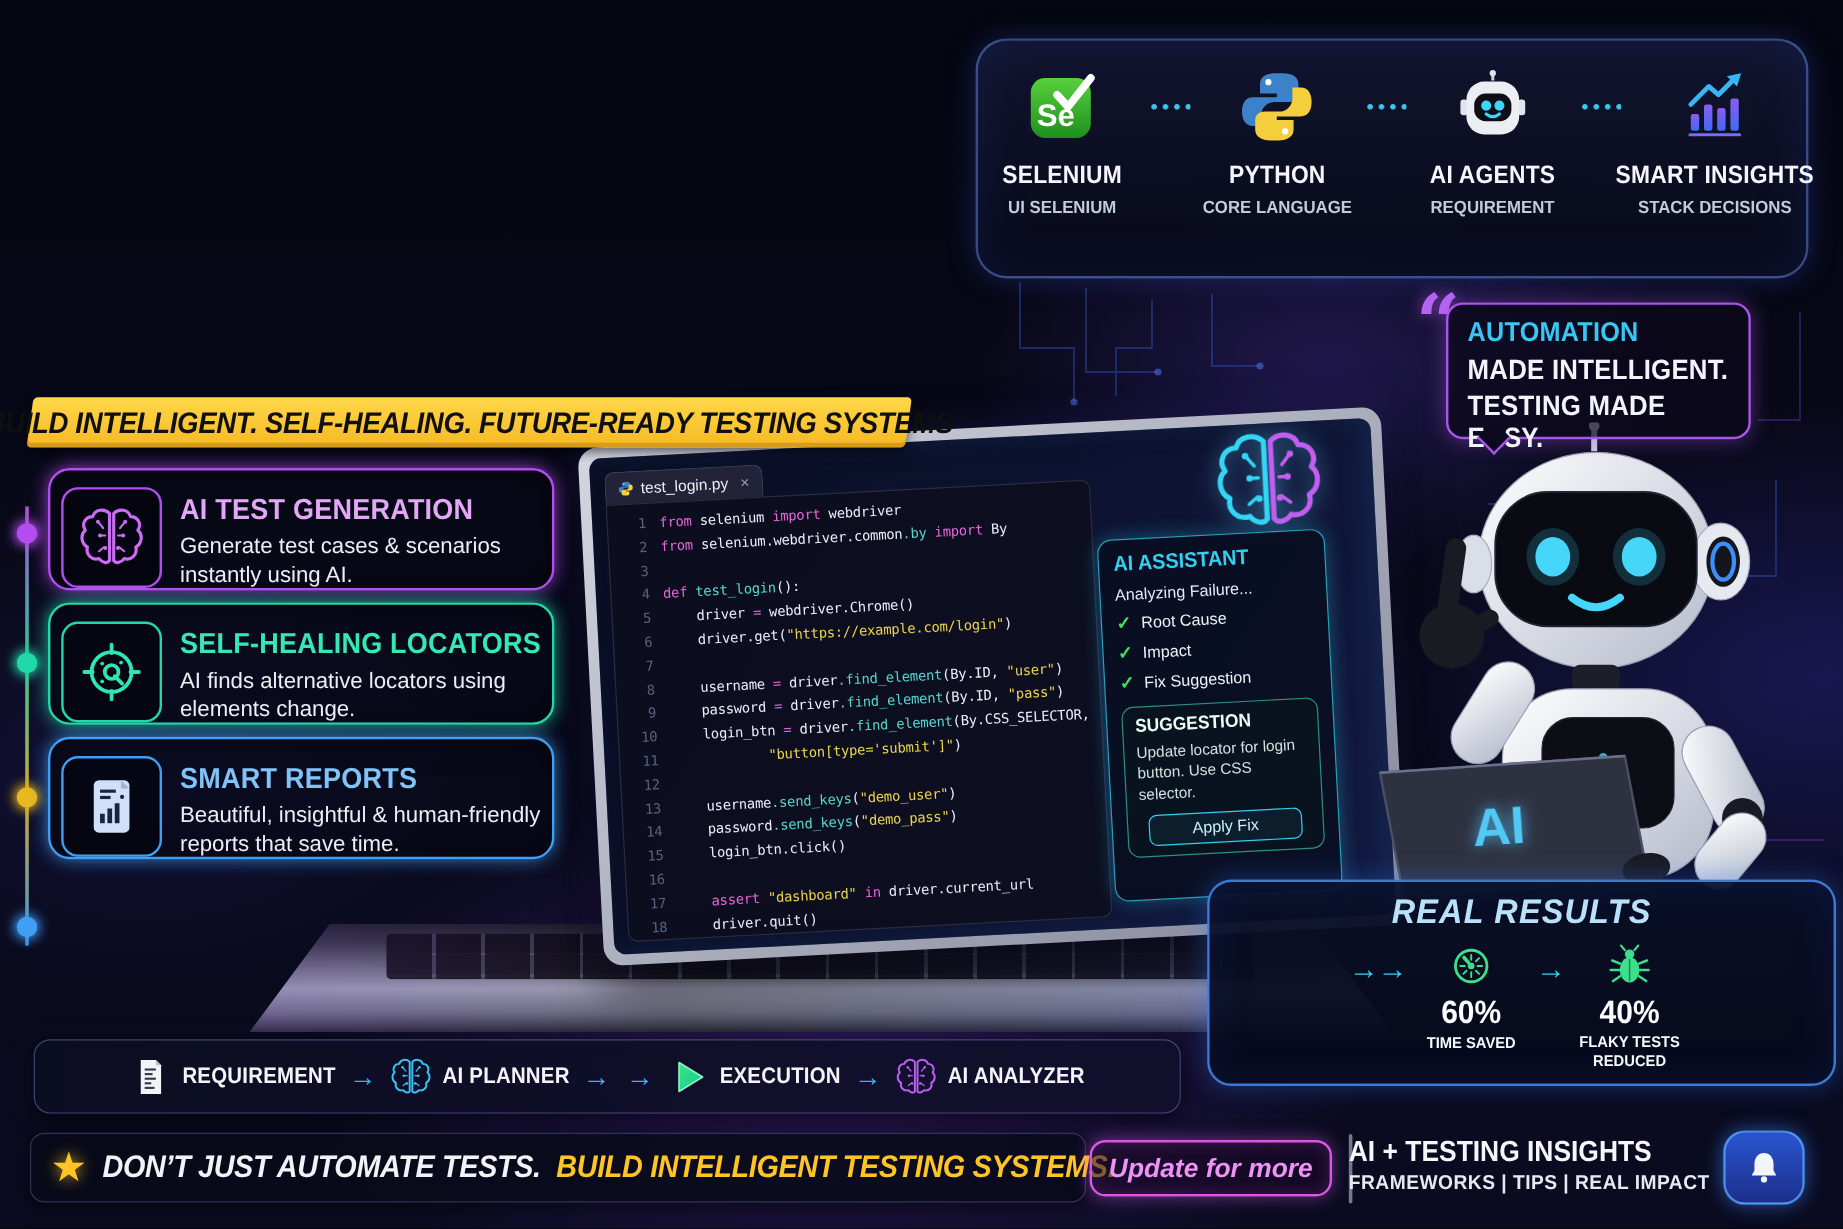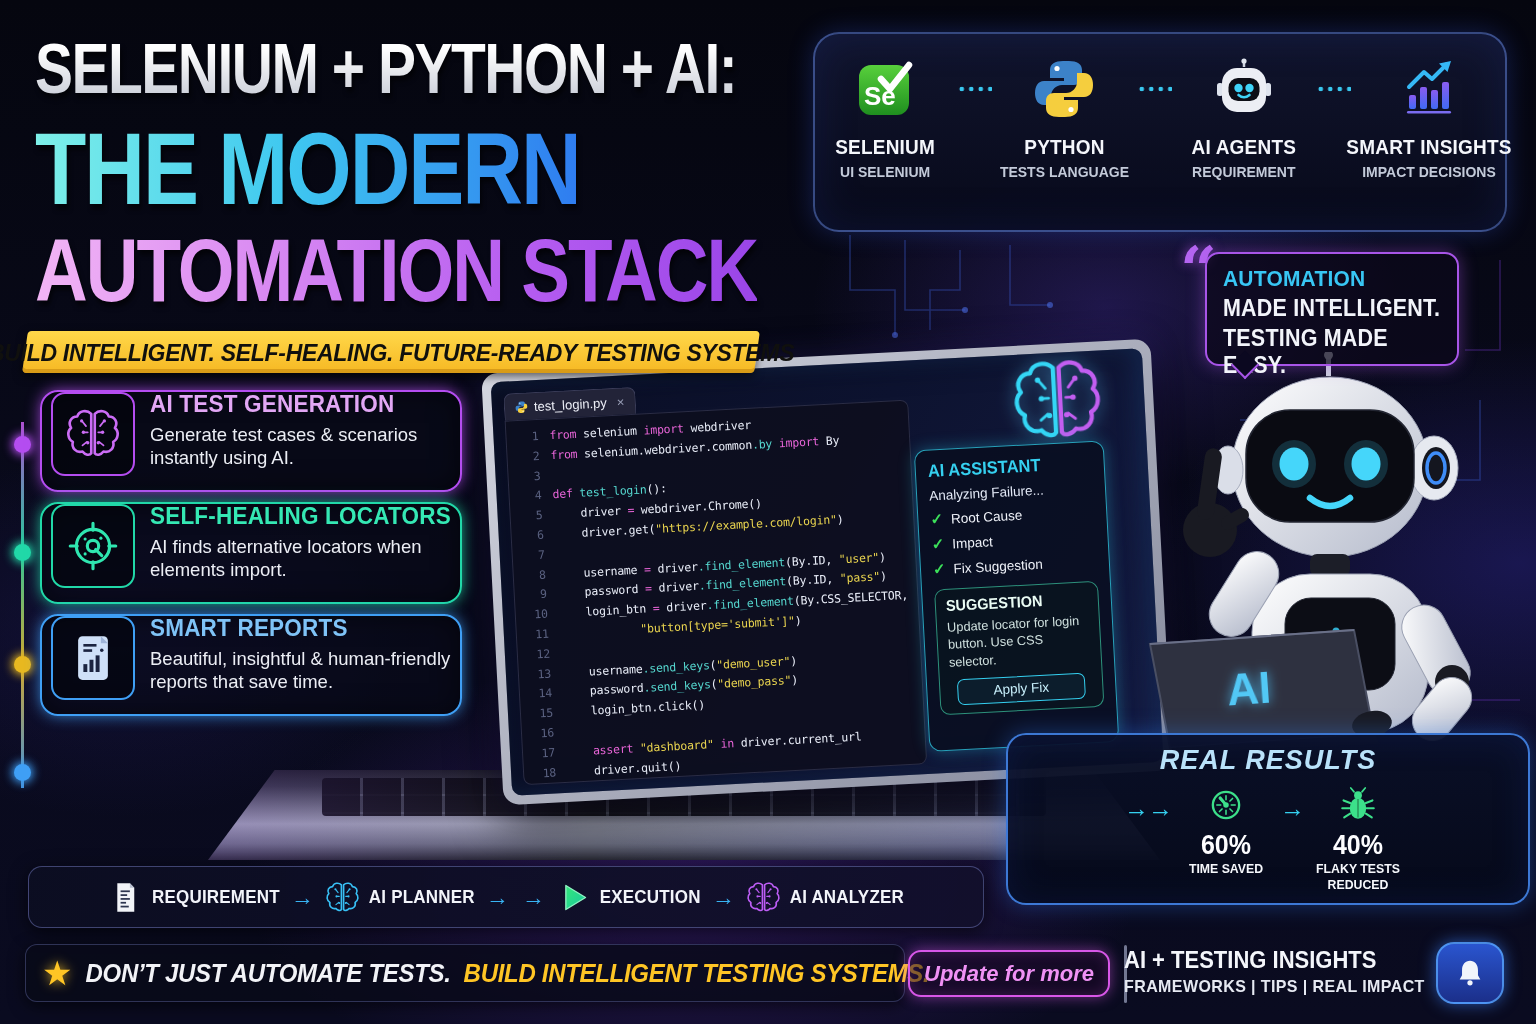--- a/index.html
+++ b/index.html
@@ -55,21 +55,21 @@
     border:2.5px solid #a855e8; border-radius:14px; background:rgba(12,8,28,.72);
     box-shadow:0 0 18px rgba(168,85,232,.45); padding:12px 16px; }
   .bubble::after { content:''; position:absolute; left:28px; bottom:-11px; width:18px; height:18px;
     background:#0b0820; border-left:2.5px solid #a855e8; border-bottom:2.5px solid #a855e8;
     transform:rotate(-45deg); }
   .bubble-l1 { font-size:21px; font-weight:800; color:#38c6f4; transform:scaleY(1.08); letter-spacing:.2px; }
   .bubble-l2,.bubble-l3 { font-size:21.5px; font-weight:800; color:#f2f4fa; transform:scaleY(1.08); margin-top:6px; letter-spacing:.2px; }
 
   
   .features { position:absolute; left:40px; top:390px; width:422px; z-index:4; }
-  .feat { --c:#c95df0; display:flex; align-items:flex-start; height:102px; margin-bottom:10px;
+  .feat { --c:#c95df0; display:flex; align-items:flex-end; height:102px; margin-bottom:10px;
     border:2px solid var(--c); border-radius:18px; background:rgba(8,10,22,.62);
     box-shadow:0 0 16px -2px var(--c), inset 0 0 26px rgba(0,0,0,.5); }
   .feat-ic { flex:0 0 84px; height:84px; margin-left:9px; border:2px solid var(--c); border-radius:14px;
     background:rgba(2,3,10,.55); display:flex; align-items:center; justify-content:center; }
   .feat-ic svg { width:56px; height:56px; }
   .feat-tx { padding-left:15px; padding-right:8px; }
   .feat-title { font-size:22.5px; font-weight:800; letter-spacing:.2px; transform:scaleY(1.07); transform-origin:left center; white-space:nowrap; }
   .feat-desc { margin-top:5px; font-size:18.5px; color:#eceef5; line-height:1.26; }
 
   
@@ -394,25 +394,20 @@
         <circle cx="965" cy="310" r="3"></circle>
         <circle cx="1050" cy="305" r="3"></circle>
       <circle cx="1300" cy="460" r="3"></circle>
         <circle cx="1380" cy="530" r="3"></circle>
     </g>
     <g fill="none" stroke="#6a35b8" stroke-width="1.6" opacity="0.4">
       <path d="M1500 260 v90 h-35 M1460 700 h60 M1130 390 v330"></path>
     </g>
   </svg>
 
-  <div class="title-block">
-    <div class="t1">SELENIUM + PYTHON + AI:</div>
-    <div class="t2">THE MODERN</div>
-    <div class="t3">AUTOMATION STACK</div>
-  </div>
 
   <div class="banner">
     <span>BUILD INTELLIGENT. SELF-HEALING. FUTURE-READY TESTING SYSTEMS</span>
   </div>
 
   <div class="stack-panel" id="stack-row">
   <div class="stk">
     <div class="stk-ic">
           <svg viewBox="0 0 64 64">
             <use href="#i-selenium"></use>
@@ -422,41 +417,41 @@
     <div class="stk-sub">UI SELENIUM</div>
   </div>
 <div class="dots"></div>
   <div class="stk">
     <div class="stk-ic">
           <svg viewBox="0 0 64 64">
             <use href="#i-python"></use>
           </svg>
         </div>
     <div class="stk-name">PYTHON</div>
-    <div class="stk-sub">TESTS LANGUAGE</div>
+    <div class="stk-sub">CORE LANGUAGE</div>
   </div>
 <div class="dots"></div>
   <div class="stk">
     <div class="stk-ic">
           <svg viewBox="0 0 64 64">
             <use href="#i-robothead"></use>
           </svg>
         </div>
     <div class="stk-name">AI AGENTS</div>
     <div class="stk-sub">REQUIREMENT</div>
   </div>
 <div class="dots"></div>
   <div class="stk">
     <div class="stk-ic">
           <svg viewBox="0 0 64 64">
             <use href="#i-chart"></use>
           </svg>
         </div>
     <div class="stk-name">SMART INSIGHTS</div>
-    <div class="stk-sub">IMPACT DECISIONS</div>
+    <div class="stk-sub">STACK DECISIONS</div>
   </div>
 </div>
 
   <div class="quote-mark">“</div>
   <div class="bubble">
     <div class="bubble-l1">AUTOMATION</div>
     <div class="bubble-l2">MADE INTELLIGENT.</div>
     <div class="bubble-l3">TESTING MADE EASY.</div>
   </div>
 
@@ -482,21 +477,21 @@
   </div>
 
   <div class="feat" style="--c: #21d8a8;">
     <div class="feat-ic">
           <svg viewBox="0 0 64 64" style="color: rgb(47, 230, 176);">
             <use href="#i-target"></use>
           </svg>
         </div>
     <div class="feat-tx">
       <div class="feat-title" style="color: rgb(53, 232, 180);">SELF-HEALING LOCATORS</div>
-      <div class="feat-desc">AI finds alternative locators when elements import.</div>
+      <div class="feat-desc">AI finds alternative locators using elements change.</div>
     </div>
   </div>
 
 
   <div class="feat" style="--c: #3f9ff5;">
     <div class="feat-ic">
           <svg viewBox="0 0 64 64" style="color: rgb(207, 224, 248);">
             <use href="#i-report"></use>
           </svg>
         </div>

